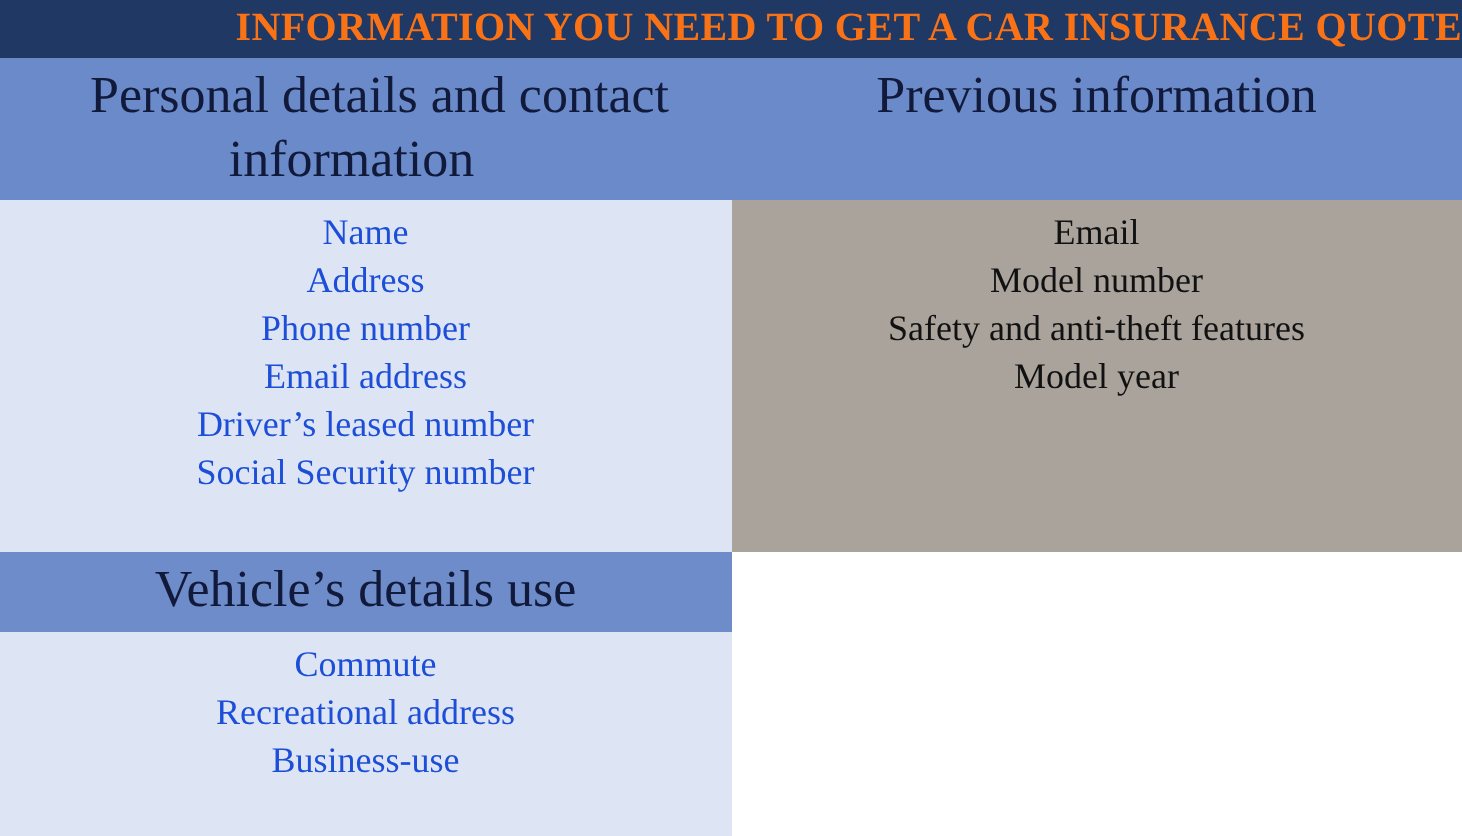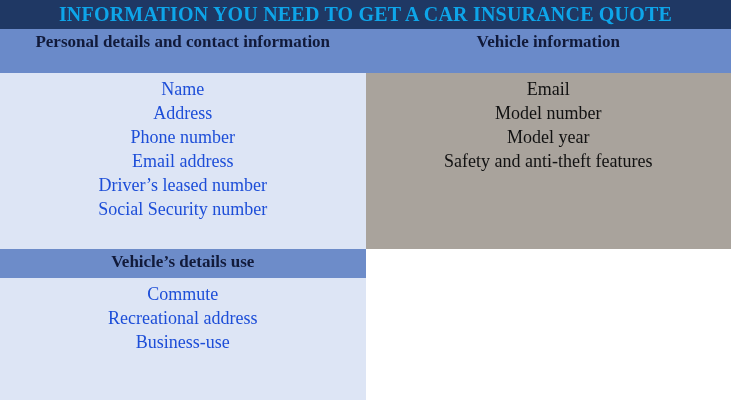--- a/index.html
+++ b/index.html
@@ -11,43 +11,43 @@
   }
   .table{
     width:731px;
     height:418px;
     box-sizing:border-box;
     display:flex;
     flex-direction:column;
   }
   .title-row{
     background:#1f3864;
-    color:#0ea5e9;
+    color:#f97316;
     font-weight:bold;
     font-size:20px;
-    text-align:center;
+    text-align:right;
     letter-spacing:0.2px;
     padding:3px 0 4px 0;
     line-height:1.1;
   }
   .row{
     display:flex;
     width:100%;
   }
   .cell{
     width:50%;
     box-sizing:border-box;
     text-align:center;
     line-height:1.22;
   }
   .hdr{
     background:#6a8ac9;
     color:#111a3a;
-    font-weight:bold;
-    font-size:17px;
+    font-weight:normal;
+    font-size:26px;
     padding:3px 6px 5px 6px;
   }
   .hdr.bluehead{background:#6d8cc9;}
   .body-lite{
     background:#dde5f5;
     color:#1d4ed8;
     font-size:18px;
     padding:5px 6px 6px 6px;
   }
   .body-grey{
@@ -67,37 +67,37 @@
 <body>
 
 <div class="table">
 
   <div class="title-row">INFORMATION YOU NEED TO GET A CAR INSURANCE QUOTE</div>
 
   <div class="row hdr-row">
     <div class="cell hdr">
       <span class="wrap-narrow">Personal details and contact information</span>
     </div>
-    <div class="cell hdr">Vehicle information</div>
+    <div class="cell hdr">Previous information</div>
   </div>
 
   <div class="row sec1">
     <div class="cell body-lite">
       <p>Name</p>
       <p>Address</p>
       <p>Phone number</p>
       <p>Email address</p>
       <p>Driver’s leased number</p>
       <p>Social Security number</p>
     </div>
     <div class="cell body-grey">
       <p>Email</p>
       <p>Model number</p>
+      <p>Safety and anti-theft features</p>
       <p>Model year</p>
-      <p>Safety and anti-theft features</p>
     </div>
   </div>
 
   <div class="row hdr-row2">
     <div class="cell hdr bluehead">Vehicle’s details use</div>
   </div>
 
   <div class="row sec2">
     <div class="cell body-lite">
       <p>Commute</p>

